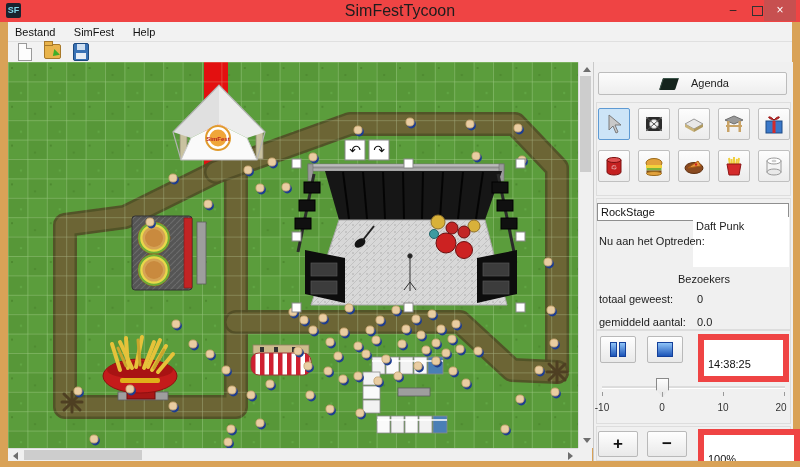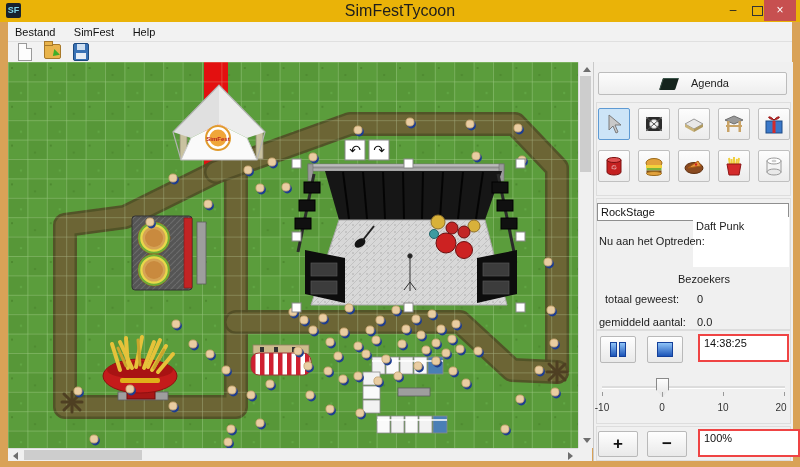--- a/index.html
+++ b/index.html
@@ -1,20 +1,20 @@
 <!DOCTYPE html>
 <html><head>
 <meta charset="utf-8">
 <style>
   html,body{margin:0;padding:0;}
   body{width:800px;height:467px;position:relative;font-family:"Liberation Sans",sans-serif;
        background:#d9a257;overflow:hidden;-webkit-font-smoothing:antialiased;}
   .abs{position:absolute;}
   
-  #titlebar{left:0;top:0;width:800px;height:22px;background:#eab308;}
+  #titlebar{left:0;top:0;width:800px;height:22px;background:#ef4444;}
   #app-icon{left:6px;top:3px;width:15px;height:15px;background:#17222e;border-radius:2px;
             color:#7fd4e8;font-size:9px;font-weight:bold;text-align:center;line-height:15px;}
   #title-text{left:0;top:0;width:100%;text-align:center;line-height:22px;font-size:16px;color:#1d1d1d;}
   .winbtn{top:0;height:21px;text-align:center;color:#222;font-size:12px;line-height:20px;cursor:default;}
   #btn-min{left:722px;width:22px;}
   #btn-max{left:746px;width:22px;}
   #max-glyph{display:inline-block;width:9px;height:8px;border:1px solid #333;margin-top:6px;}
   #btn-close{left:764px;width:32px;background:#c75050;color:#fff;font-size:12px;}
   
   #menubar{left:8px;top:22px;width:784px;height:19px;background:#f2f2f2;border-bottom:1px solid #e0e0e0;}
@@ -52,21 +52,21 @@
   #agenda-icon{position:absolute;left:62px;top:5px;width:16px;height:12px;background:#15241d;transform:skewX(-18deg);border-radius:1px;box-shadow:inset 1px 1px 0 #3c554a;}
   #agenda-label{position:absolute;left:92px;top:4px;}
   .toolbtn{position:absolute;width:30px;height:30px;background:linear-gradient(#fdfdfd,#ececec);
            border:1px solid #c0c0c0;border-radius:2px;}
   .toolbtn.selected{background:#cce4f7;border:1px solid #5e9ad3;}
   .ticon{position:absolute;left:4px;top:4px;width:22px;height:22px;}
   
   .lbl{position:absolute;font-size:11px;color:#1c1c1c;white-space:nowrap;}
   .txtbox{position:absolute;background:#fff;border:1px solid #8f8f8f;font-size:11px;color:#111;
           font-family:"Liberation Sans",sans-serif;padding:1px 3px;box-sizing:border-box;}
-  .panelbox{position:absolute;background:#fff;border:2px solid #ef4444;font-size:11px;color:#111;padding:1px 4px;box-sizing:border-box;}
+  .panelbox{position:absolute;background:#fff;border:6px solid #ef4444;font-size:11px;color:#111;padding:18px 4px;box-sizing:border-box;}
   .cbtn{position:absolute;background:linear-gradient(#fefefe,#e9e9e9);border:1px solid #b9b9b9;border-radius:2px;}
   .pause-bar{position:absolute;top:5px;width:5px;height:13px;background:linear-gradient(#8fc3f7,#1c55b8);border:1px solid #14409a;}
   #stop-sq{position:absolute;left:9px;top:5px;width:14px;height:13px;background:linear-gradient(#8fc3f7,#1c55b8);border:1px solid #14409a;}
   .zoombtn{font-size:17px;font-weight:bold;text-align:center;line-height:24px;color:#111;}
   
   #slider-track{position:absolute;left:8px;top:324px;width:183px;height:2px;background:#dcdcdc;border-bottom:1px solid #fff;}
   .tickmark{position:absolute;top:330px;width:1px;height:4px;background:#999;}
   .ticklbl{position:absolute;top:340px;width:30px;text-align:center;font-size:10px;color:#333;}
   #slider-thumb{position:absolute;left:62px;top:316px;width:11px;height:17px;background:linear-gradient(#fefefe,#e4e4e4);
                 border:1px solid #8a8a8a;clip-path:polygon(0 0,100% 0,100% 62%,50% 100%,0 62%);}
@@ -741,21 +741,21 @@
     </svg>
   </div>
 
   <div class="group" style="top:136px;height:130px;"></div>
   <input class="txtbox" style="left: 3px; top: 141px; width: 192px; height: 18px;" value="RockStage">
   <div class="abs" style="left:99px;top:155px;width:96px;height:50px;background:#fff;">
     <div class="lbl" style="left:3px;top:3px;">Daft Punk</div>
   </div>
   <div class="lbl" style="left:5px;top:173px;">Nu aan het Optreden:</div>
   <div class="lbl" style="left:84px;top:211px;">Bezoekers</div>
-  <div class="lbl" style="left:11px;top:231px;">totaal geweest:</div>
+  <div class="lbl" style="left:5px;top:231px;">totaal geweest:</div>
   <div class="lbl" style="left:103px;top:231px;">0</div>
   <div class="lbl" style="left:5px;top:254px;">gemiddeld aantal:</div>
   <div class="lbl" style="left:103px;top:254px;">0.0</div>
 
   <div class="group" style="top:268px;height:92px;"></div>
   <div class="cbtn" style="left:6px;top:274px;width:34px;height:25px;">
     <div class="pause-bar" style="left:9px;"></div>
     <div class="pause-bar" style="left:18px;"></div>
   </div>
   <div class="cbtn" style="left:53px;top:274px;width:34px;height:25px;">

